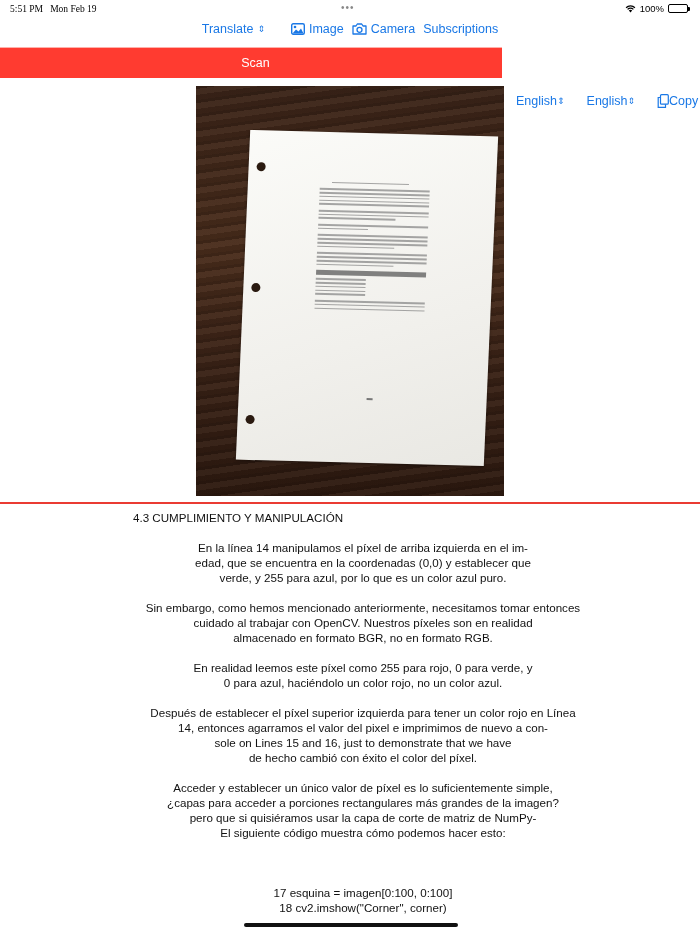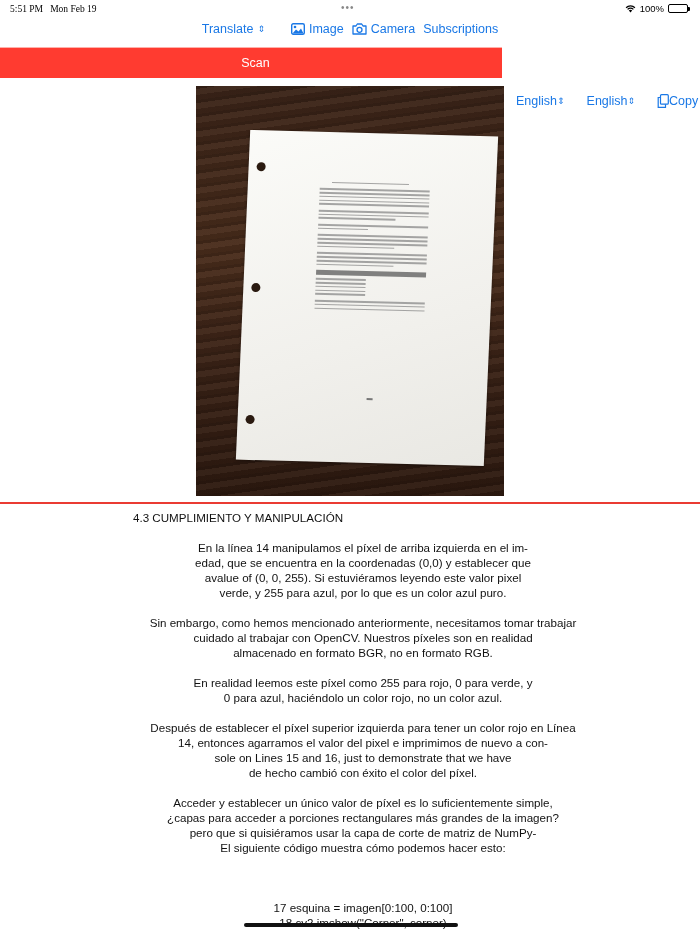--- a/index.html
+++ b/index.html
@@ -160,26 +160,25 @@
 </div>
 
 <div class="divider"></div>
 
 <div class="translation">
   <p>4.3 CUMPLIMIENTO Y MANIPULACIÓN</p>
 
   <p>
     <span class="line">En la línea 14 manipulamos el píxel de arriba izquierda en el im-</span>
     <span class="line">edad, que se encuentra en la coordenadas (0,0) y establecer que</span>
-    <span class="line">avalue of (0, 0, 255). Si estuviéramos leyendo este valor pixel</span>
     <span class="line">verde, y 255 para azul, por lo que es un color azul puro.</span>
   </p>
 
   <p>
-    <span class="line">Sin embargo, como hemos mencionado anteriormente, necesitamos tomar trabajar</span>
+    <span class="line">Sin embargo, como hemos mencionado anteriormente, necesitamos tomar entonces</span>
     <span class="line">cuidado al trabajar con OpenCV. Nuestros píxeles son en realidad</span>
     <span class="line">almacenado en formato BGR, no en formato RGB.</span>
   </p>
 
   <p>
     <span class="line">En realidad leemos este píxel como 255 para rojo, 0 para verde, y</span>
     <span class="line">0 para azul, haciéndolo un color rojo, no un color azul.</span>
   </p>
 
   <p>

